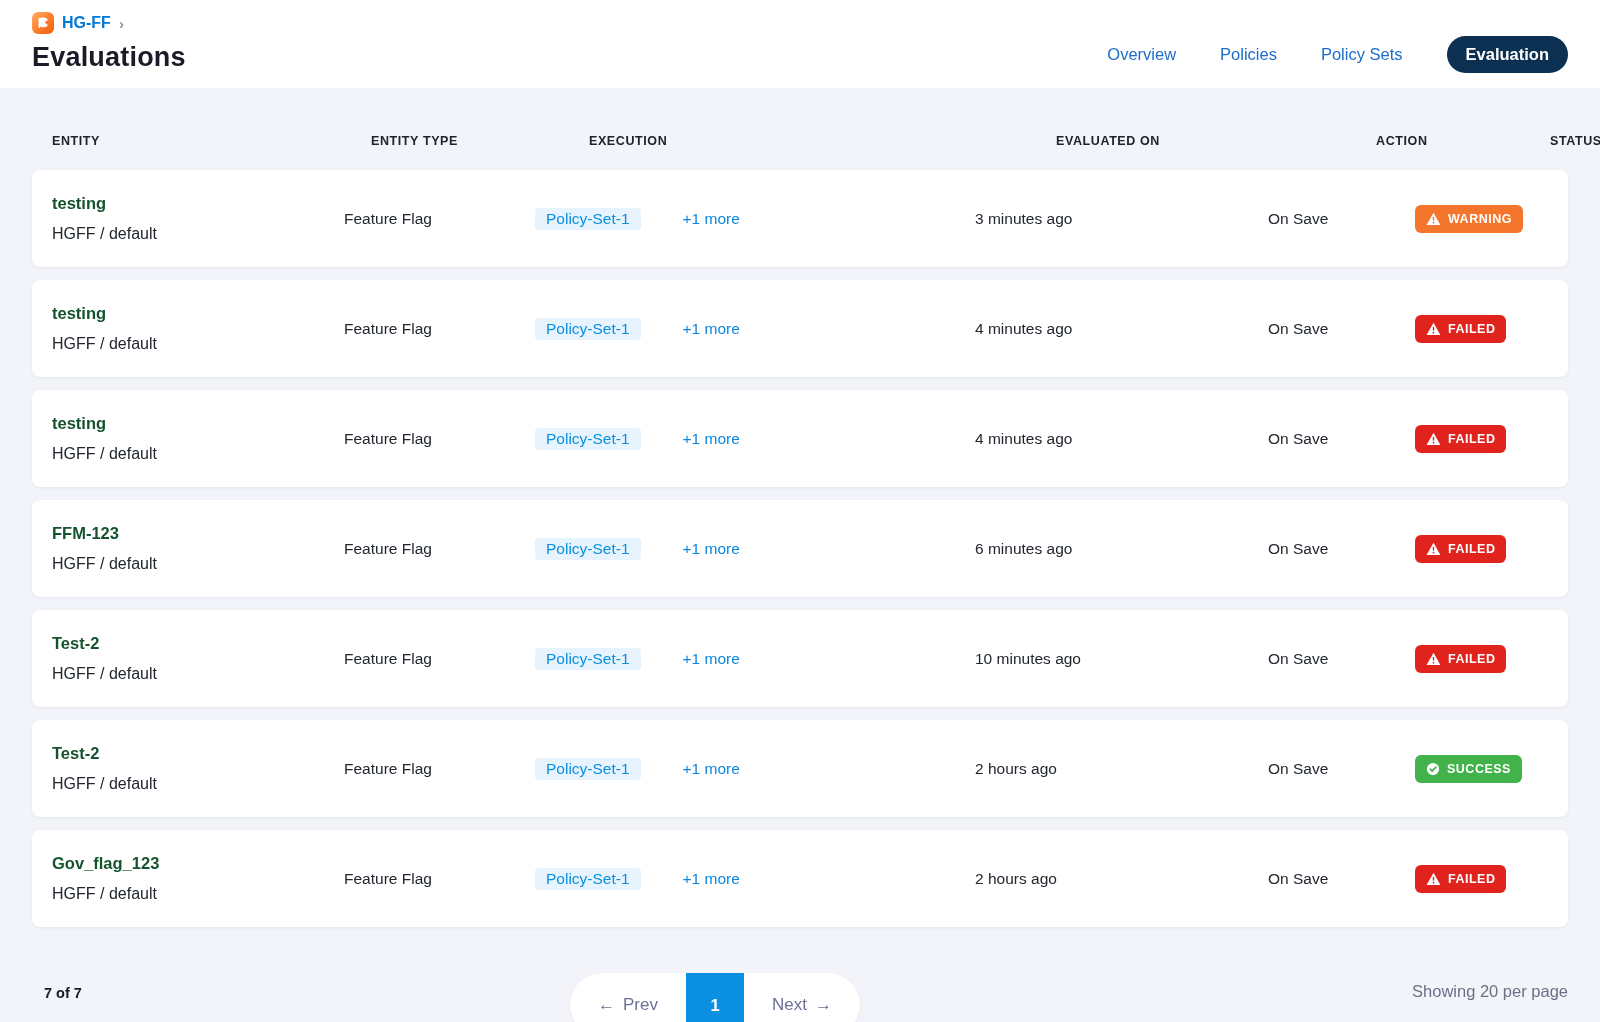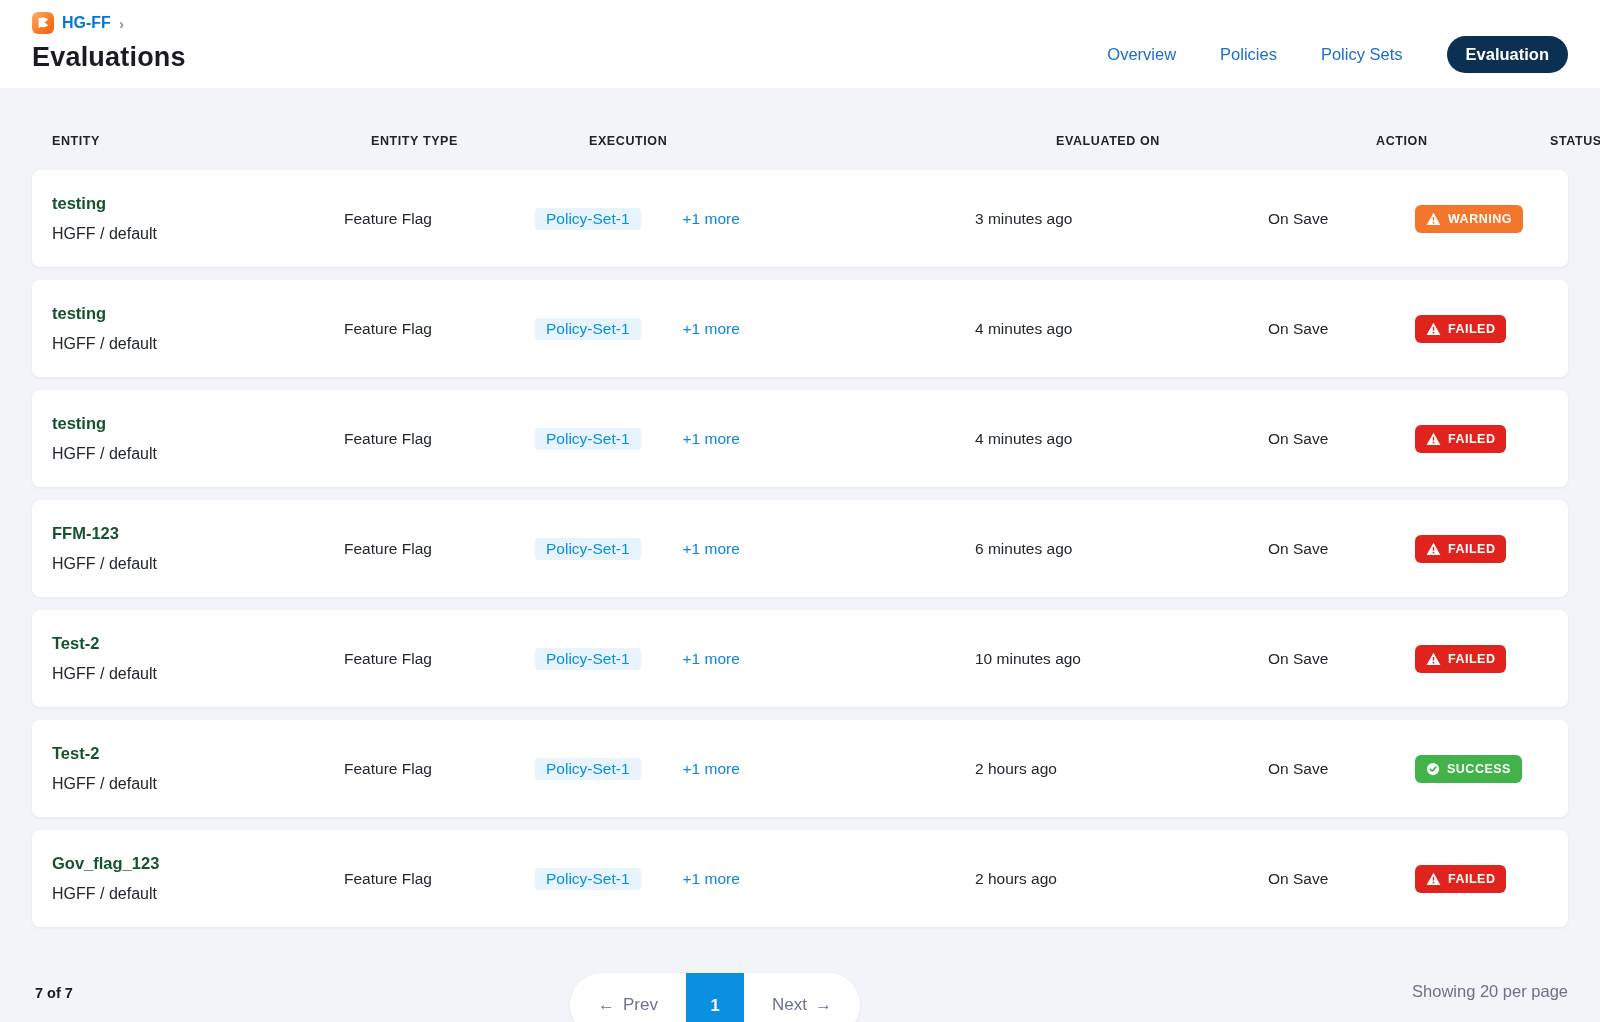--- a/index.html
+++ b/index.html
@@ -84,21 +84,21 @@
   .badge .check-icon { display: none; }
   .badge.success .check-icon { display: block; }
   .badge.warning { background: #f4762c; }
   .badge.failed  { background: #e0241d; }
   .badge.success { background: #42b24a; }
   .badge.warning .excl { fill: #f4762c; }
   .badge.failed  .excl { fill: #e0241d; }
 
   
   .footer { position: relative; flex: 1; }
-  .result-count { position: absolute; left: 35px; top: 45px; font-size: 14.5px; font-weight: 700; color: #1b1b28; }
+  .result-count { position: absolute; left: 44px; top: 45px; font-size: 14.5px; font-weight: 700; color: #1b1b28; }
   .pagination {
     position: absolute; left: 570px; top: 33px;
     width: 290px; height: 64px;
     background: #ffffff; border-radius: 32px;
     box-shadow: 0 1px 3px rgba(35,45,75,0.08);
     display: flex; align-items: center; overflow: hidden;
   }
   .page-btn {
     flex: 1; height: 100%; display: flex; align-items: center; justify-content: center;
     gap: 8px; background: transparent; border: none;

